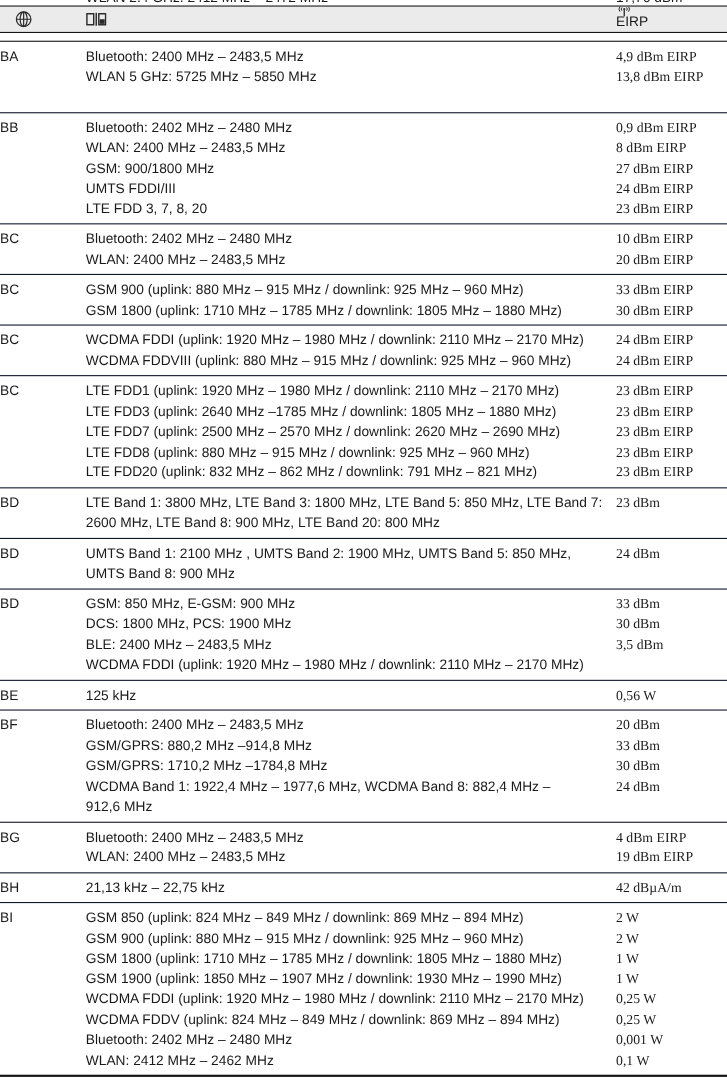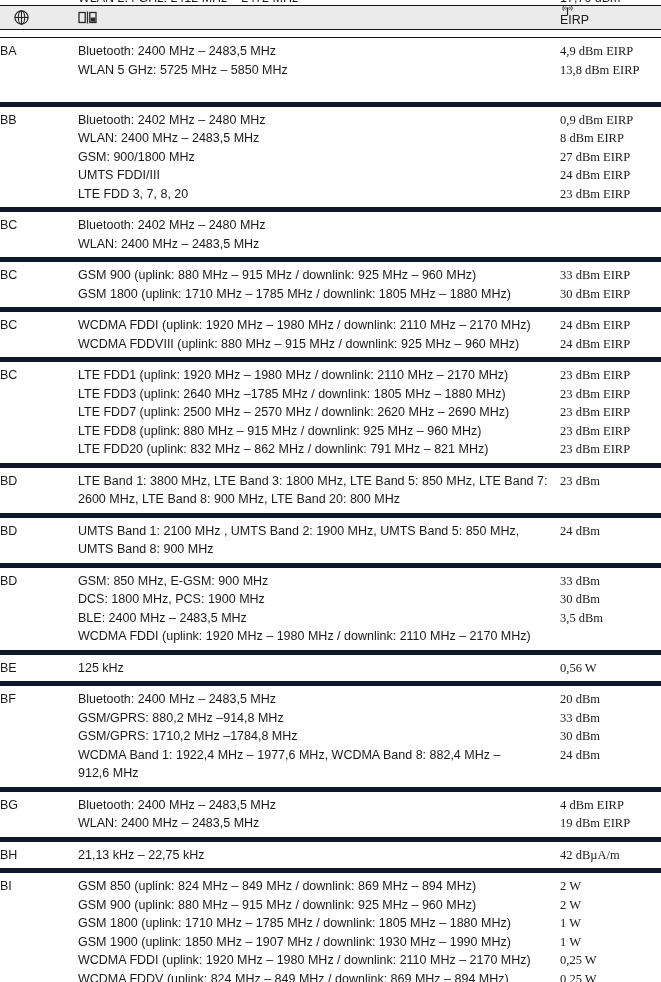--- a/index.html
+++ b/index.html
@@ -22,21 +22,21 @@
   .hdr-c1 { width:78px; padding-left:14px; display:flex; align-items:center; }
   .hdr-c2 { flex:1; display:flex; align-items:center; padding-left:0; }
   .hdr-c3 { width:101px; display:flex; flex-direction:column; height:24px; }
   .hdr-c3 .ant { height:9px; margin-left:1px; margin-bottom:-1px; }
   .hdr-c3 .eirp { font-size:12.5px; line-height:13px; }
 
   .gap { height:7px; background:#fff; }
 
   
   .tbl { border-top:1px solid #151515; border-bottom:2px solid #151515; }
-  .group { display:flex; padding:4px 0; border-top:5px solid #0f172a; font-size:12.5px; line-height:18.5px; }
+  .group { display:flex; padding:4px 0; border-top:1px solid #0f172a; font-size:12.5px; line-height:18.5px; }
   .group:first-child { border-top:none; }
   .g-region { width:78px; }
   .g-bands  { flex:1; min-width:0; }
   .g-vals   { width:101px;font-family:Liberation Serif, serif; }
   .g-bands > div, .g-vals > div { height:18.5px; white-space:nowrap; overflow:hidden; }
 
   svg { display:block; }
 </style>
 </head>
 <body>
@@ -115,20 +115,24 @@
           <div>24 dBm EIRP</div>
           <div>23 dBm EIRP</div>
         </div>
       </div>
       <div class="group">
         <div class="g-region">BC</div>
         <div class="g-bands">
           <div>Bluetooth: 2402 MHz – 2480 MHz</div>
           <div>WLAN: 2400 MHz – 2483,5 MHz</div>
         </div>
+        <div class="g-vals">
+          <div>10 dBm EIRP</div>
+          <div>20 dBm EIRP</div>
+        </div>
       </div>
       <div class="group">
         <div class="g-region">BC</div>
         <div class="g-bands">
           <div>GSM 900 (uplink: 880 MHz – 915 MHz / downlink: 925 MHz – 960 MHz)</div>
           <div>GSM 1800 (uplink: 1710 MHz – 1785 MHz / downlink: 1805 MHz – 1880 MHz)</div>
         </div>
         <div class="g-vals">
           <div>33 dBm EIRP</div>
           <div>30 dBm EIRP</div>

